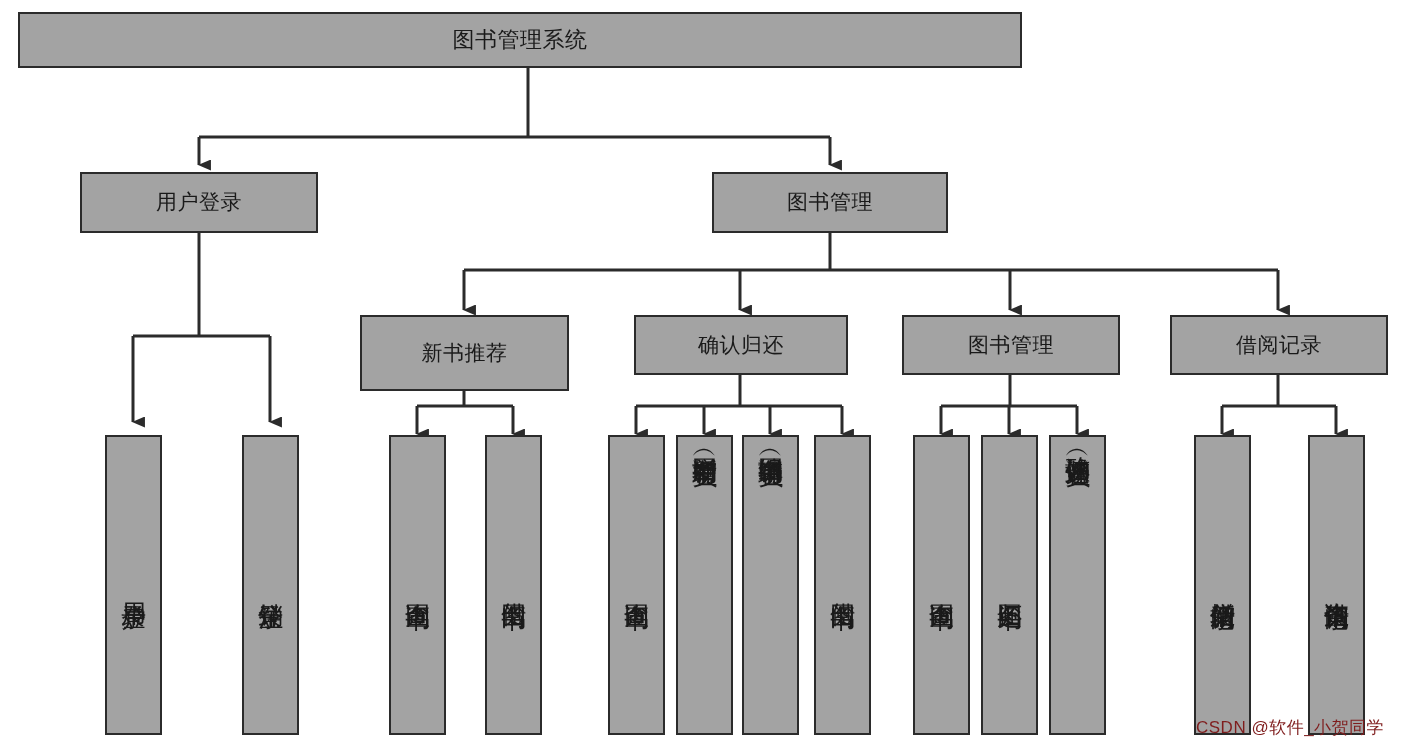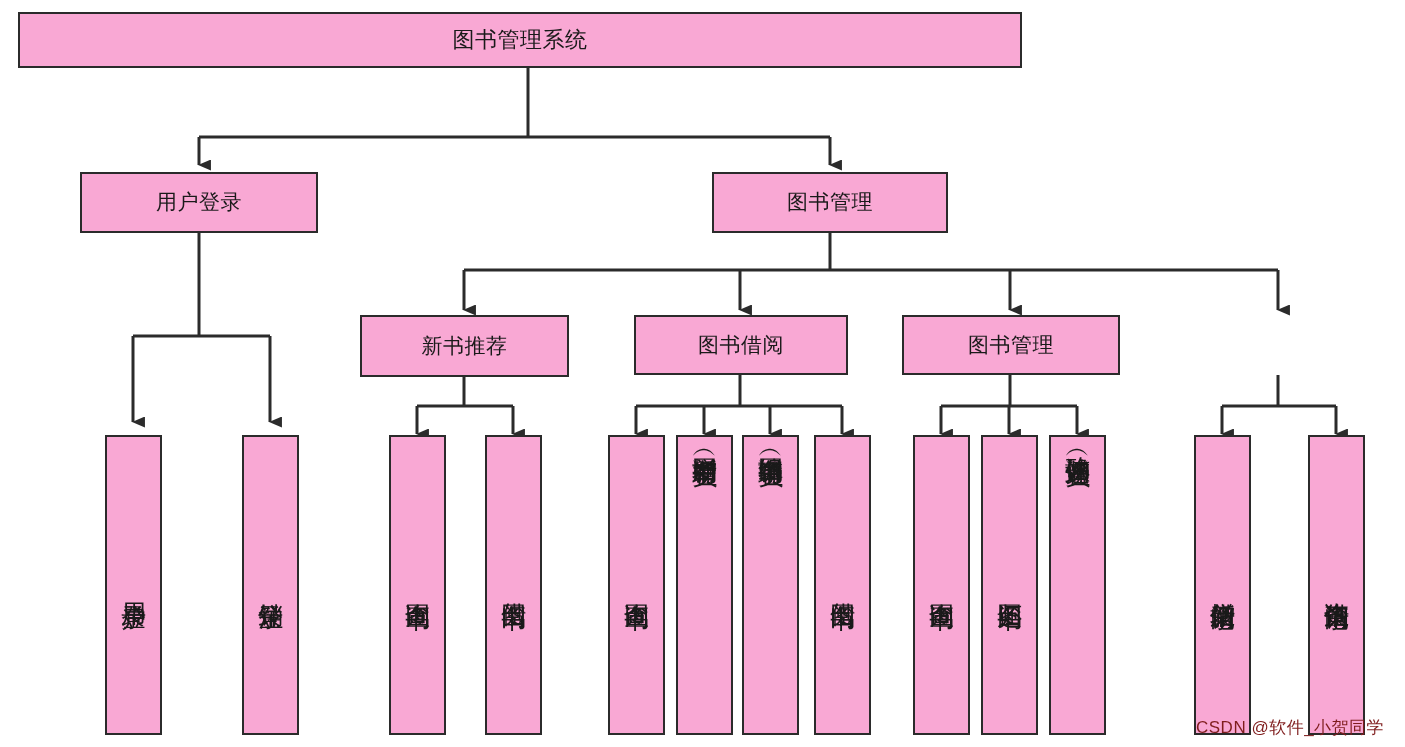--- a/index.html
+++ b/index.html
@@ -20,21 +20,21 @@
     left: 0;
     top: 0;
     width: 1405px;
     height: 747px;
     pointer-events: none;
   }
   .node {
     position: absolute;
     box-sizing: border-box;
     border: 2px solid #2b2b2b;
-    background: #f9a8d4;
+    background: #a3a3a3;
     display: flex;
     align-items: center;
     justify-content: center;
     color: #1a1a1a;
   }
   .node .label {
     display: block;
     text-align: center;
     line-height: 1.18;
     white-space: pre;
@@ -131,29 +131,32 @@
     <span class="label">图书管理系统</span>
   </div>
 
   <div class="node horiz" style="left:80px; top:172px; width:238px; height:61px;">
     <span class="label">用户登录</span>
   </div>
   <div class="node horiz" style="left:712px; top:172px; width:236px; height:61px;align-items:center;">
     <span class="label">图书管理</span>
   </div>
 
-  <div class="node horiz" style="left:360px; top:315px; width:209px; height:62px;">
+  <div class="node horiz" style="left:360px; top:315px; width:209px; height:76px;">
     <span class="label">新书推荐</span>
   </div>
   <div class="node horiz" style="left:634px; top:315px; width:214px; height:60px;">
-    <span class="label">图书借阅</span>
+    <span class="label">确认归还</span>
   </div>
   <div class="node horiz" style="left:902px; top:315px; width:218px; height:60px;">
     <span class="label">图书管理</span>
   </div>
+  <div class="node horiz" style="left:1170px; top:315px; width:218px; height:60px;">
+    <span class="label">借阅记录</span>
+  </div>
 
   <div class="node vert center-text" style="left:105px; top:435px; width:57px; height:300px;">
     <span class="label">用户登录</span>
   </div>
   <div class="node vert center-text" style="left:242px; top:435px; width:57px; height:300px;">
     <span class="label">注销登录</span>
   </div>
 
   <div class="node vert center-text" style="left:389px; top:435px; width:57px; height:300px;">
     <span class="label">查询图书</span>

